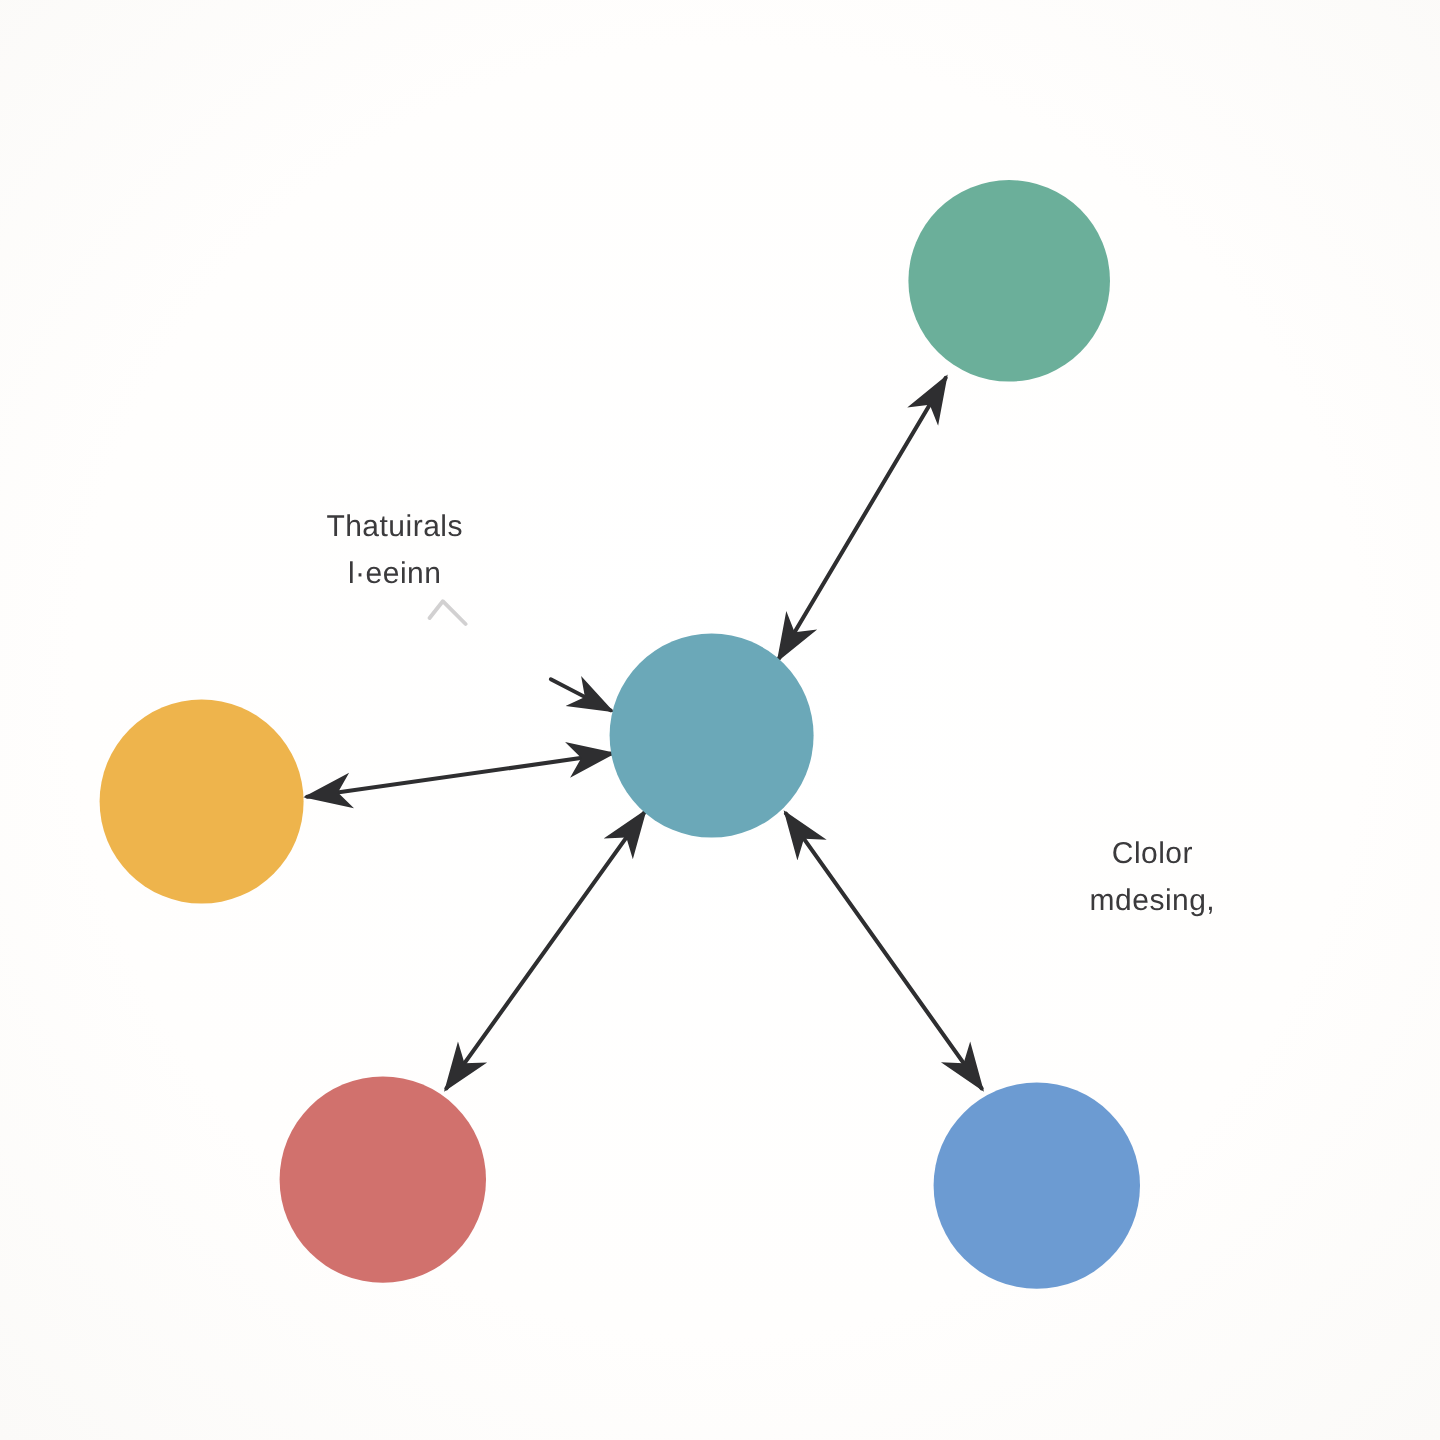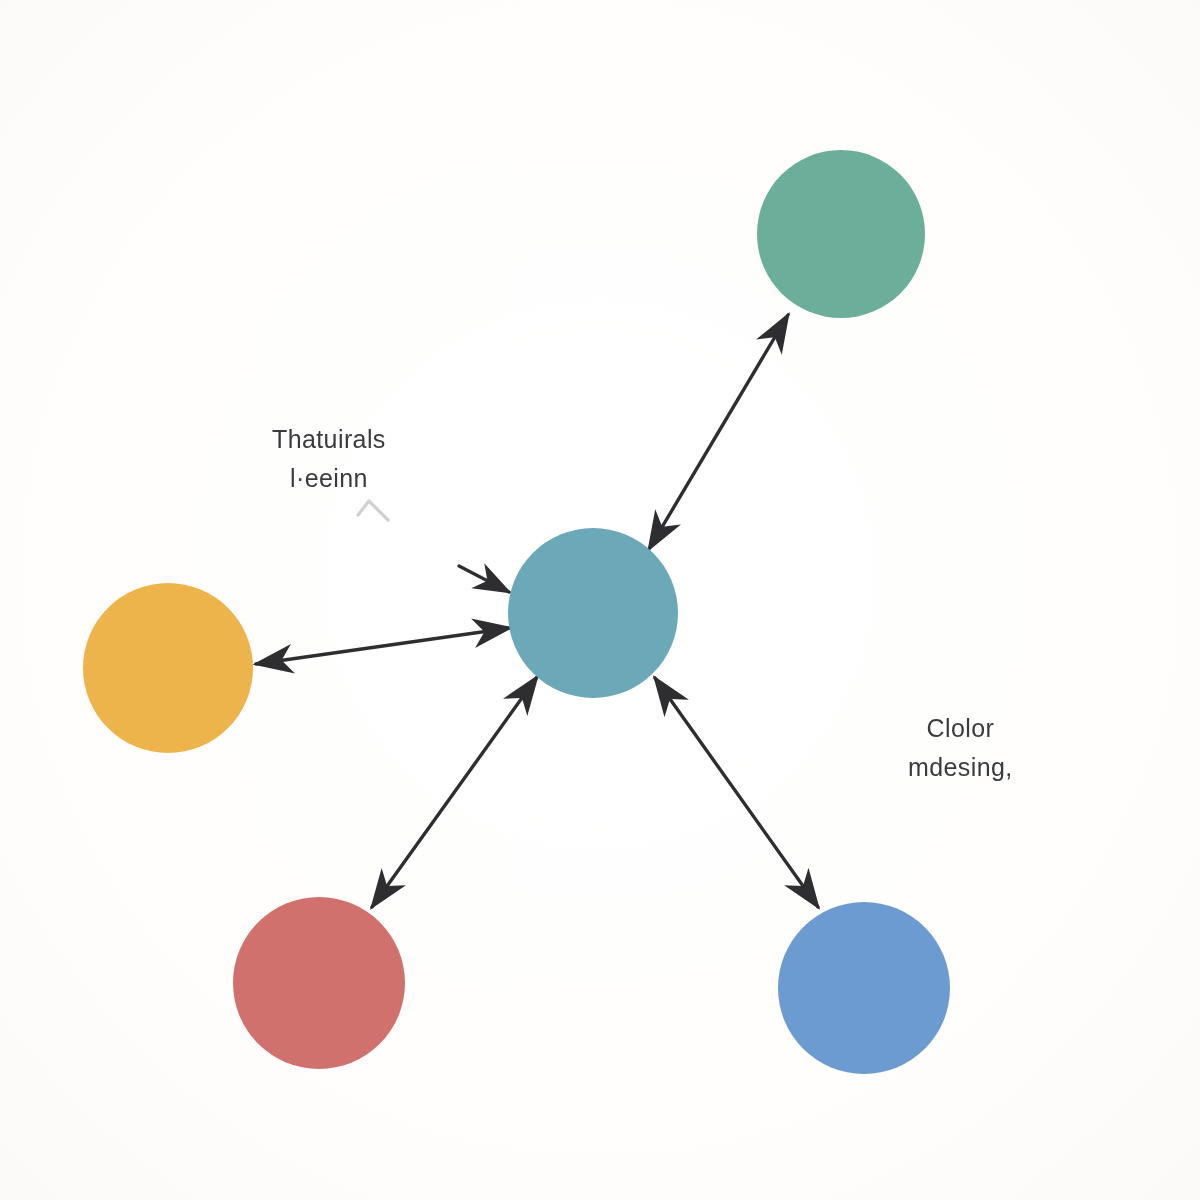--- a/index.html
+++ b/index.html
@@ -92,18 +92,18 @@
 
   <div class="node" style="left:233px; top:897px; width:172px; height:172px; background:#d1716d;"></div>
 
   <div class="node" style="left:778px; top:902px; width:172px; height:172px; background:#6c9bd2;"></div>
 
   <div class="label center-align" style="left:272px; top:420px;">
     <span class="line">Thatuirals</span>
     <span class="line">l·eeinn</span>
   </div>
 
-  <div class="label center-align" style="left:908px; top:692px;margin-top:17px;">
+  <div class="label center-align" style="left:908px; top:692px;">
     <span class="line">Clolor</span>
     <span class="line">mdesing,</span>
   </div>
 
 </div>
 
 </body></html>

